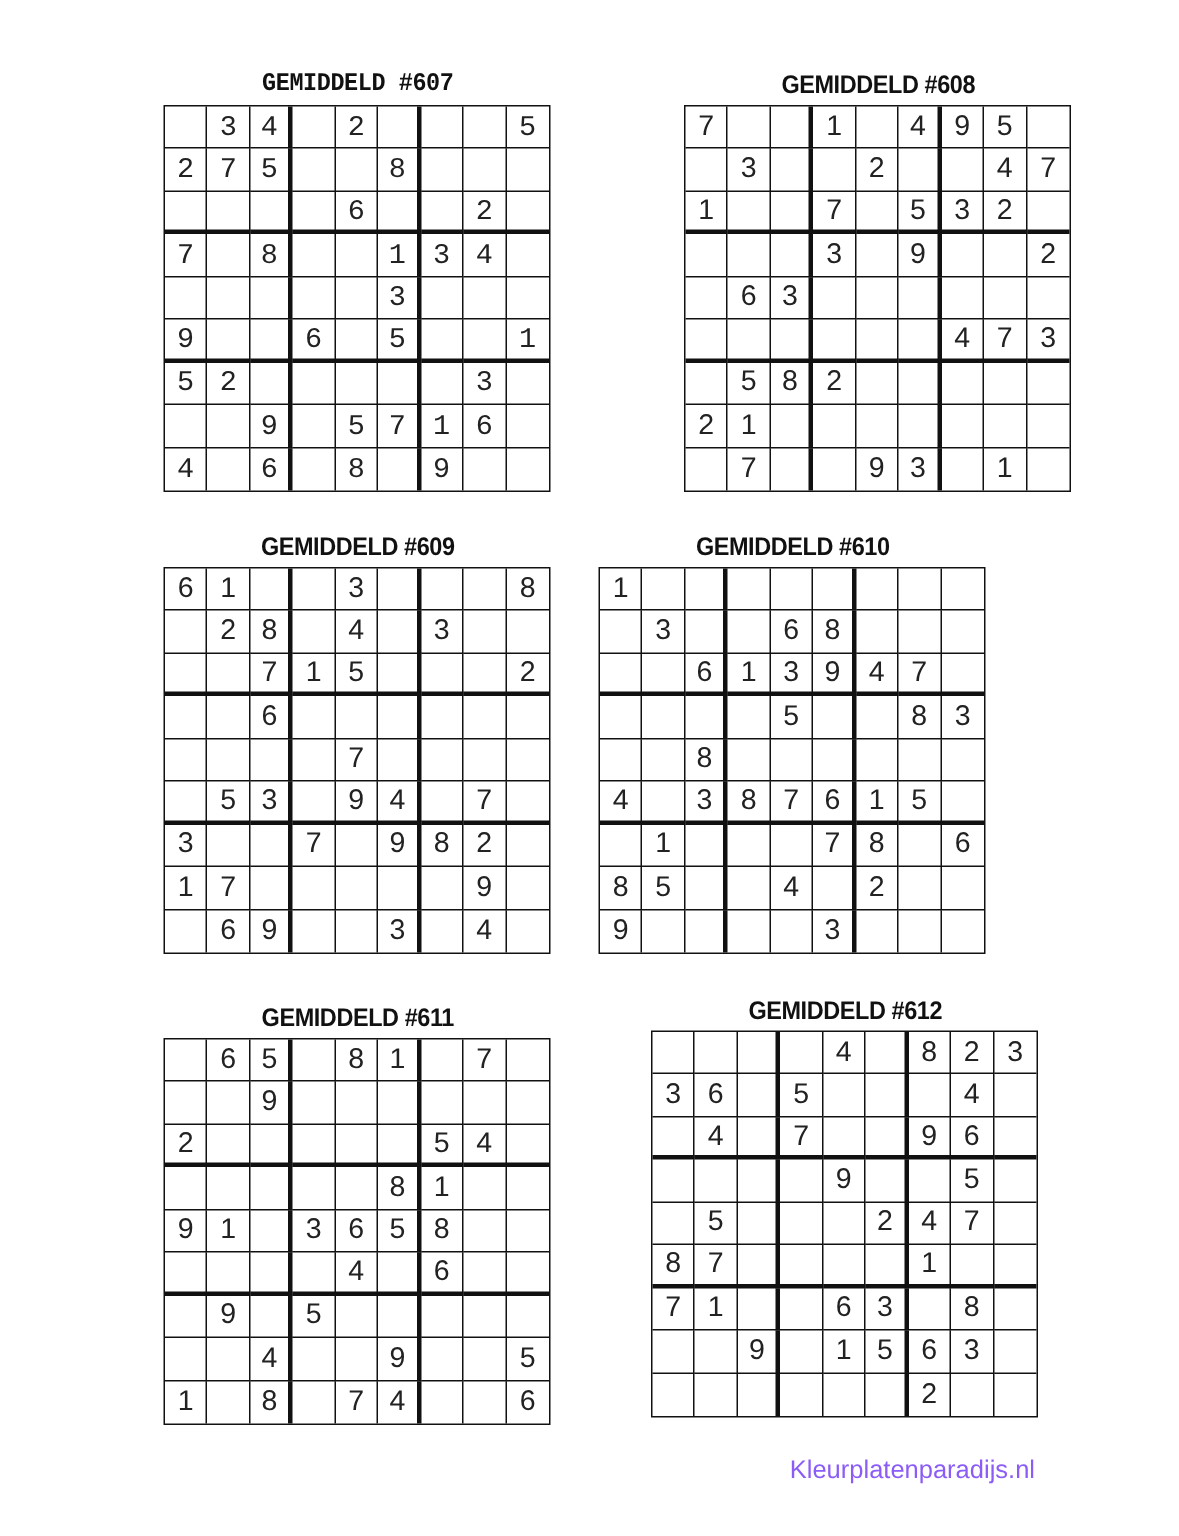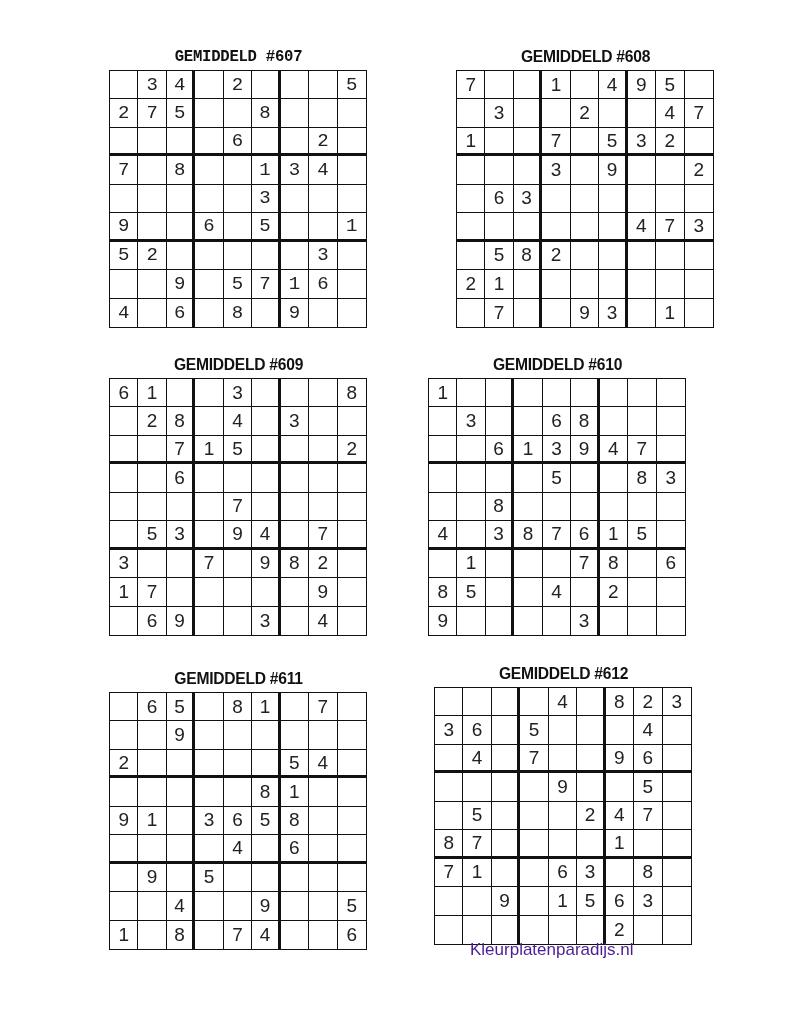--- a/index.html
+++ b/index.html
@@ -9,22 +9,22 @@
   .title { text-align: center; font-weight: bold; font-size: 17px; height: 26px; line-height: 26px;
            letter-spacing: -0.3px; transform: scaleX(0.92); }
   .grid { display: grid; grid-template-columns: repeat(9, 1fr); grid-template-rows: repeat(9, 1fr);
           width: 258px; height: 258px; border: 1.5px solid #111; box-sizing: border-box; }
   .cell { border-right: 1px solid #111; border-bottom: 1px solid #111; box-sizing: border-box;
           display: flex; align-items: center; justify-content: center; font-size: 19px; color: #222; }
   .cell.c9 { border-right: none; }
   .cell.r9 { border-bottom: none; }
   .cell.c3, .cell.c6 { border-right: 3.5px solid #111; }
   .cell.r3, .cell.r6 { border-bottom: 3.5px solid #111; }
-  .footer { position: absolute; left: 470px; top: 940px; width: 220px; 
-            font-size: 17px; color: #4c1d95; }
+  .footer { position: absolute; left: 470px; top: 970px; width: 220px; text-align: right;
+            font-size: 17px; color: #8b5cf6; }
 </style>
 </head>
 <body>
 
 <div class="puzzle" style="left:109px; top:44px;font-family:Liberation Mono, monospace;">
   <div class="title">GEMIDDELD #607</div>
   <div class="grid">
       <div class="cell c1 r1"></div>
       <div class="cell c2 r1">3</div>
       <div class="cell c3 r1">4</div>
@@ -273,21 +273,21 @@
       <div class="cell c2 r9">6</div>
       <div class="cell c3 r9">9</div>
       <div class="cell c4 r9"></div>
       <div class="cell c5 r9"></div>
       <div class="cell c6 r9">3</div>
       <div class="cell c7 r9"></div>
       <div class="cell c8 r9">4</div>
       <div class="cell c9 r9"></div>
     </div>
 </div>
-<div class="puzzle" style="left:428px; top:352px;">
+<div class="puzzle" style="left:399px; top:352px;">
   <div class="title">GEMIDDELD #610</div>
   <div class="grid">
       <div class="cell c1 r1">1</div>
       <div class="cell c2 r1"></div>
       <div class="cell c3 r1"></div>
       <div class="cell c4 r1"></div>
       <div class="cell c5 r1"></div>
       <div class="cell c6 r1"></div>
       <div class="cell c7 r1"></div>
       <div class="cell c8 r1"></div>

